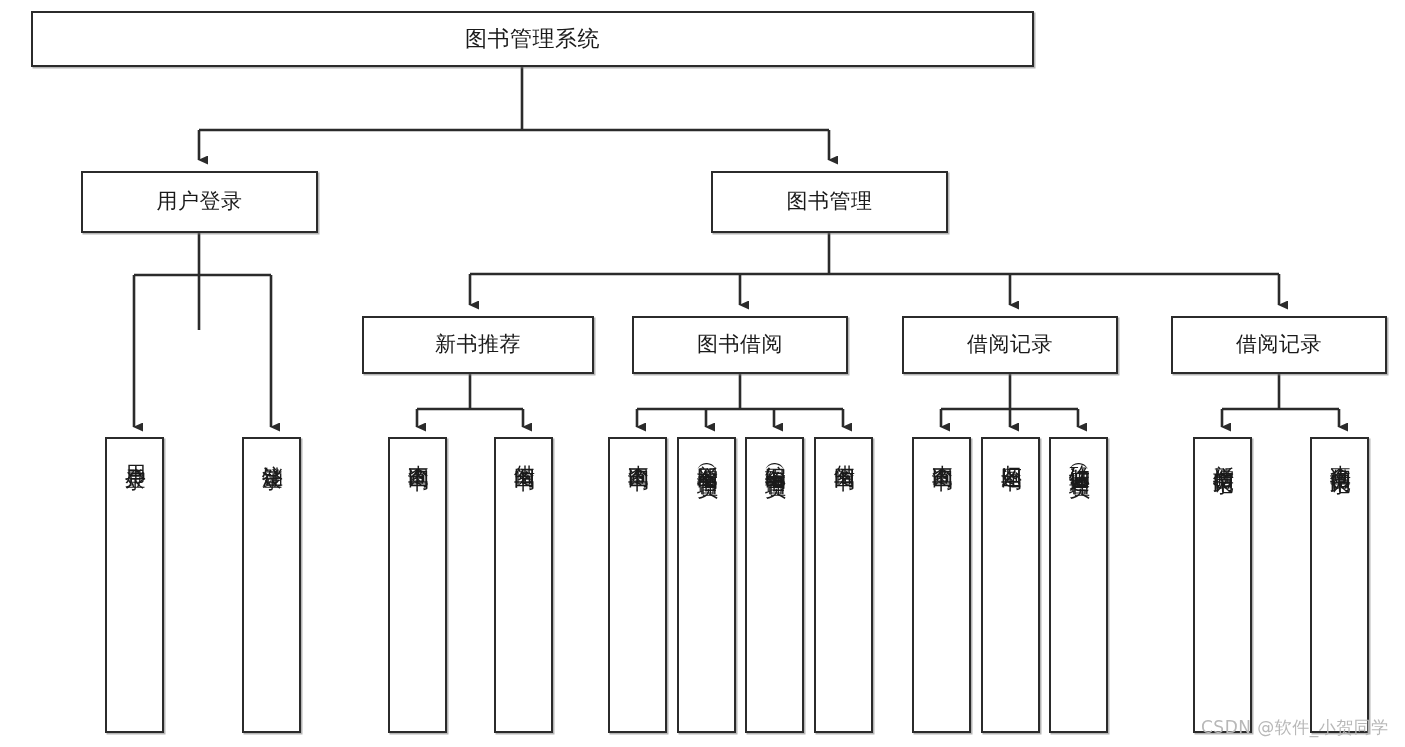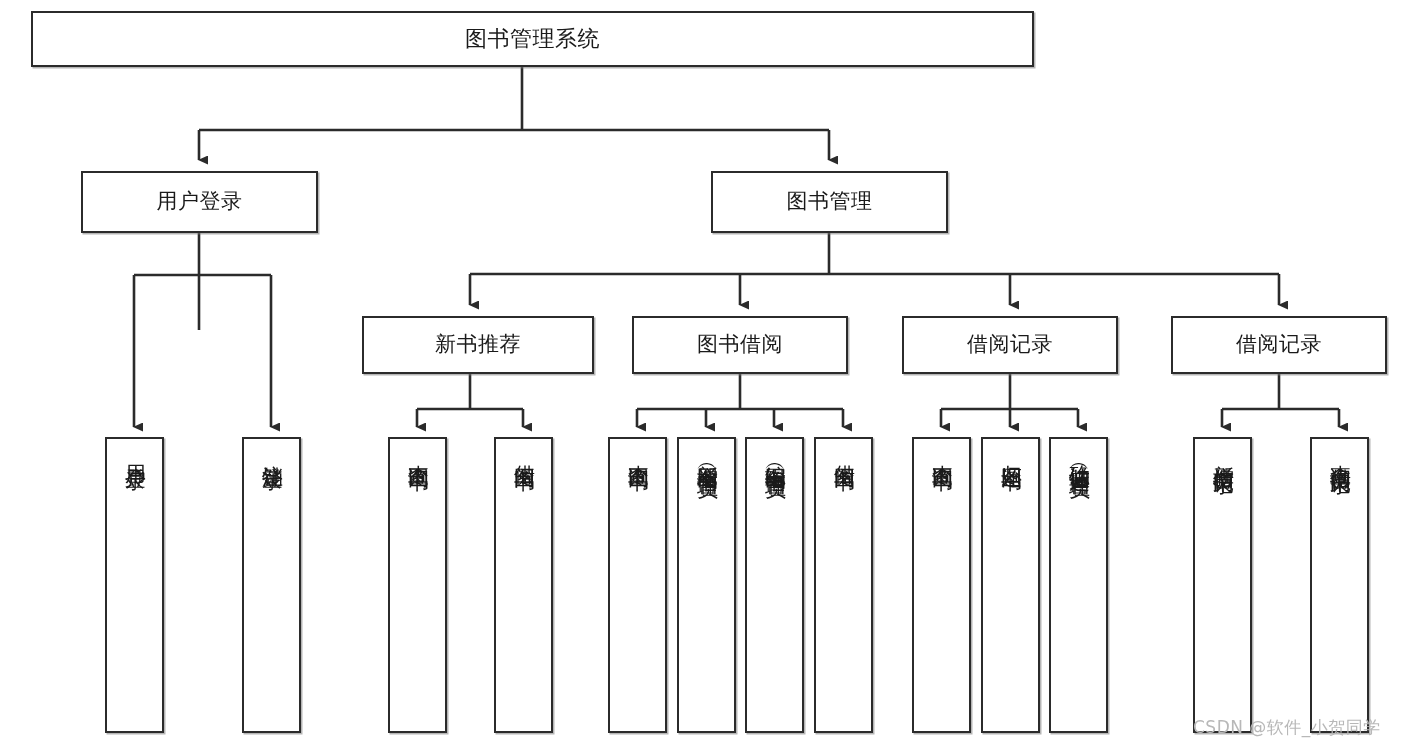--- a/index.html
+++ b/index.html
@@ -184,15 +184,15 @@
     <span class="lbl">确认归还（管理员）</span>
   </div>
 
   <div class="node vert" style="left:1193px; top:437px; width:59px; height:296px;">
     <span class="lbl">新增借阅记录</span>
   </div>
   <div class="node vert" style="left:1310px; top:437px; width:59px; height:296px;">
     <span class="lbl">查询借阅记录</span>
   </div>
 
-  <div class="watermark" style="left:1193px; top:716px;">CSDN @软件_小贺同学</div>
+  <div class="watermark" style="left:1193px; top:716px;padding-left:8px;">CSDN @软件_小贺同学</div>
 
 </div>
 
 </body></html>

